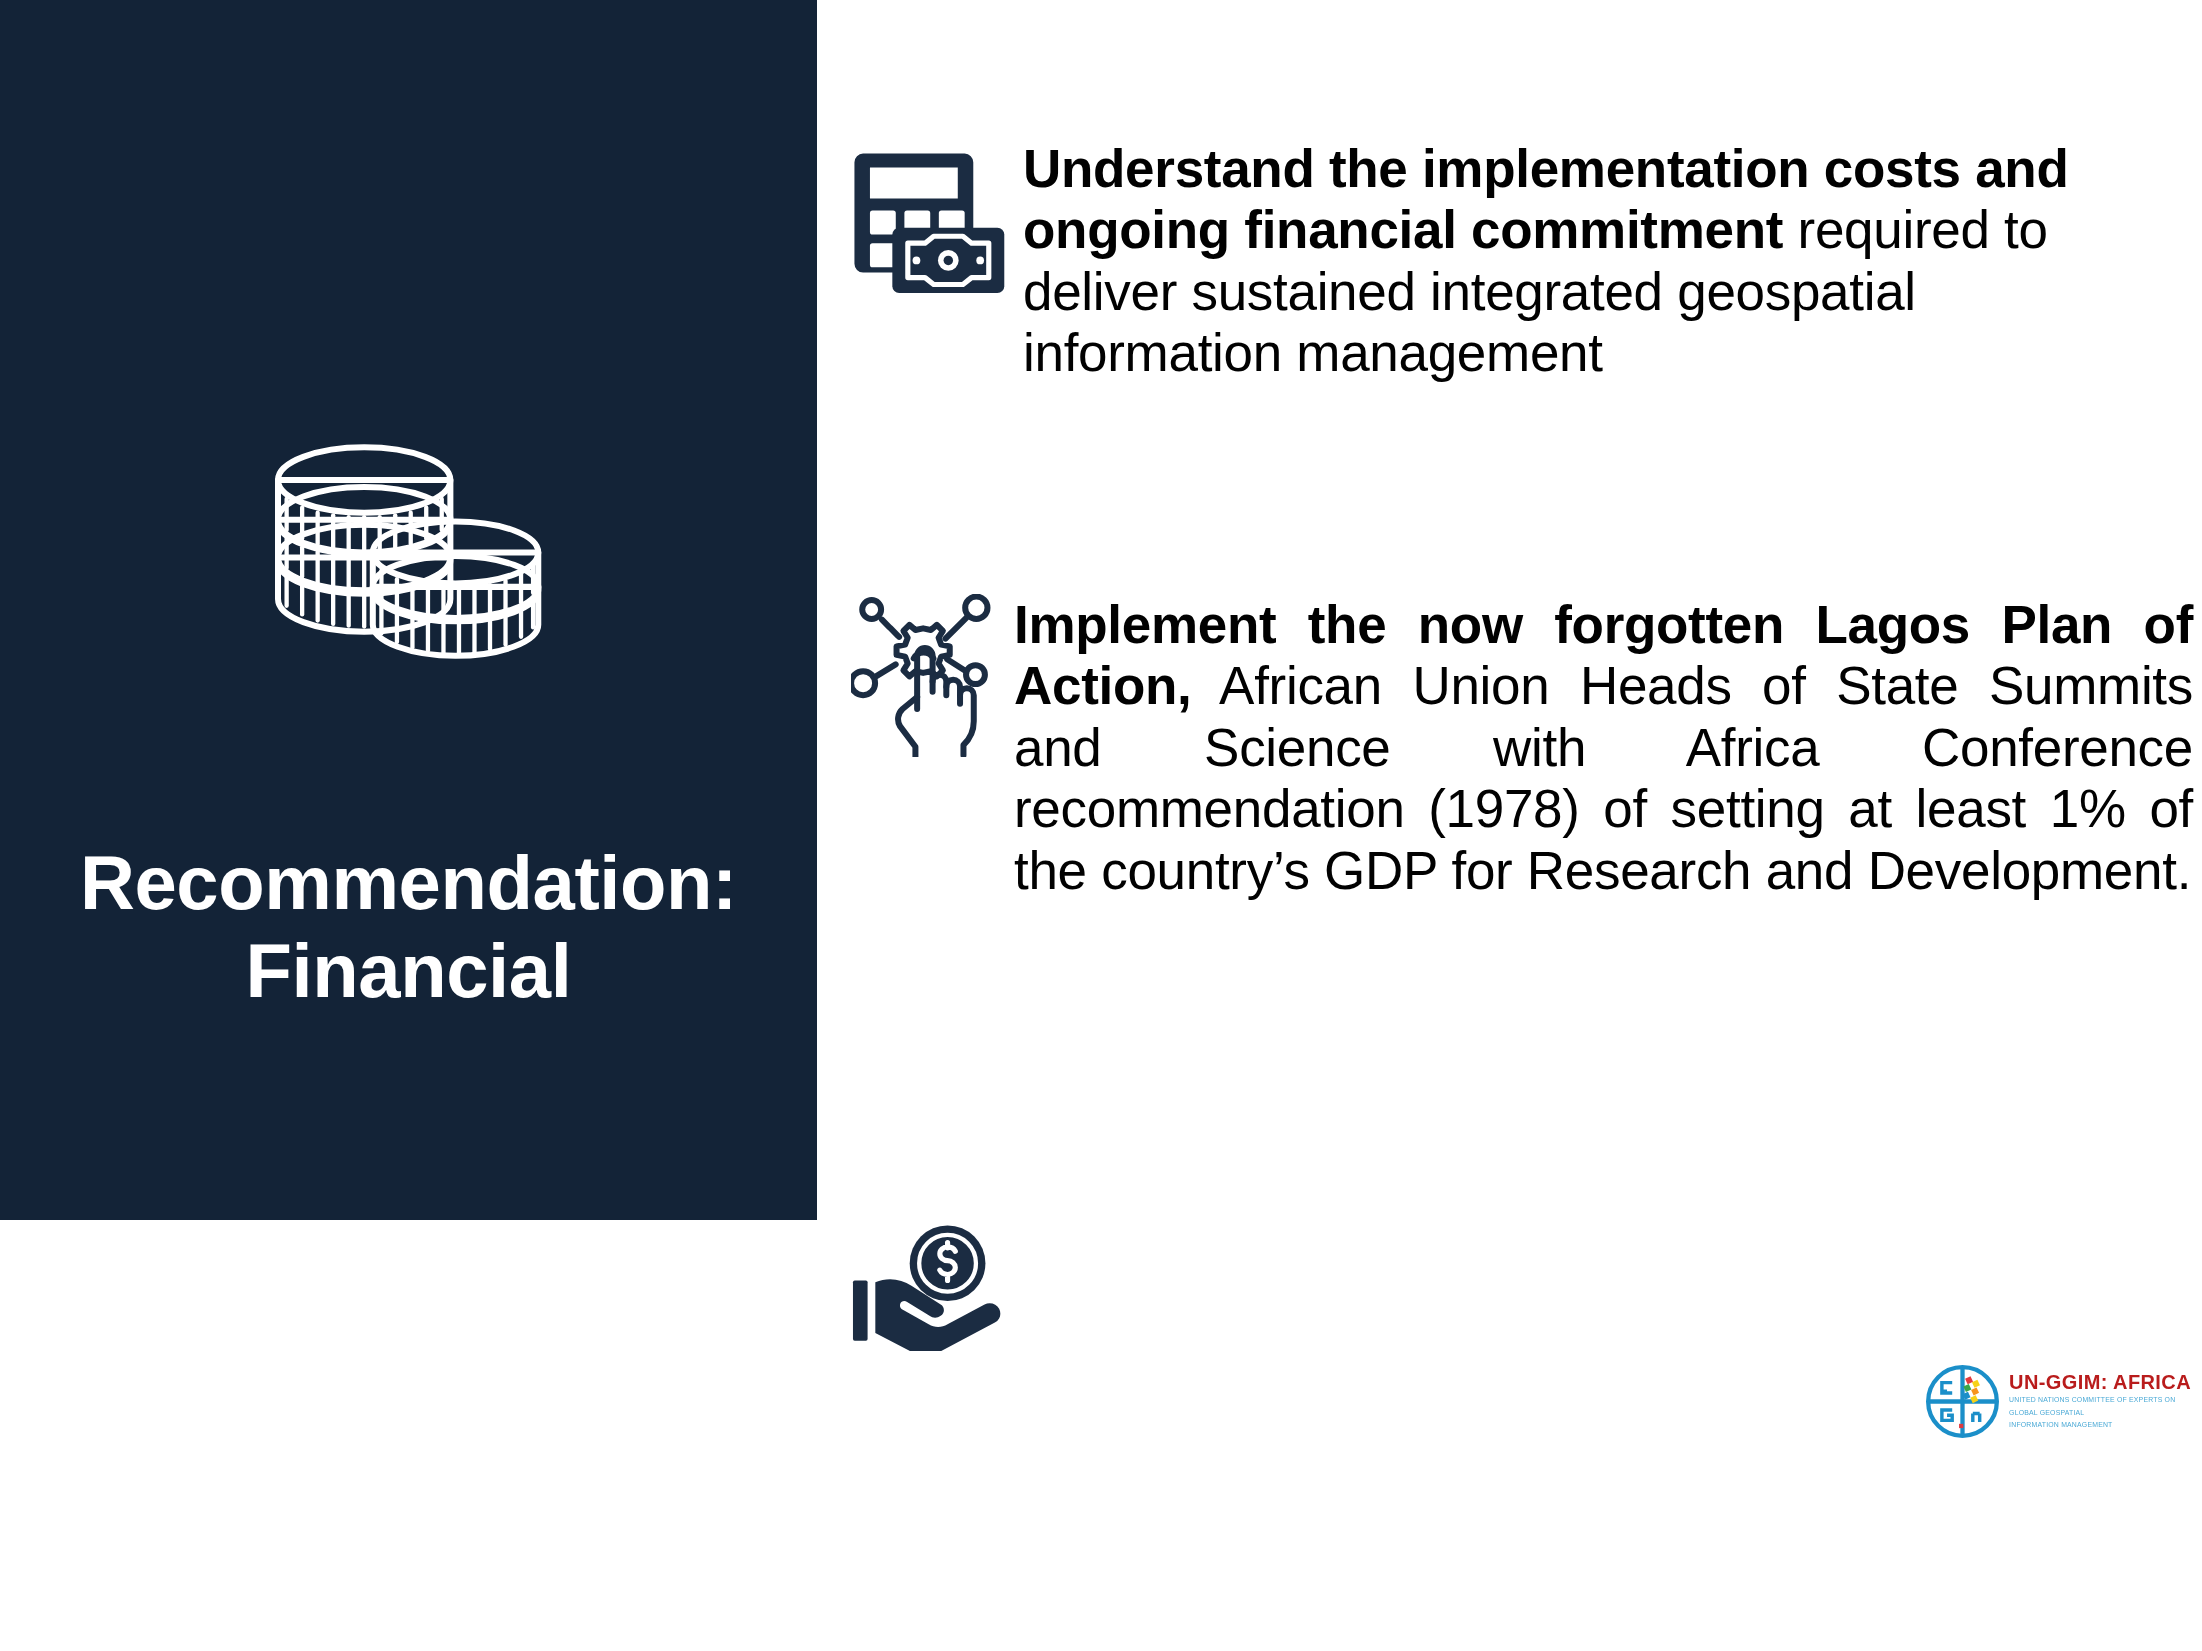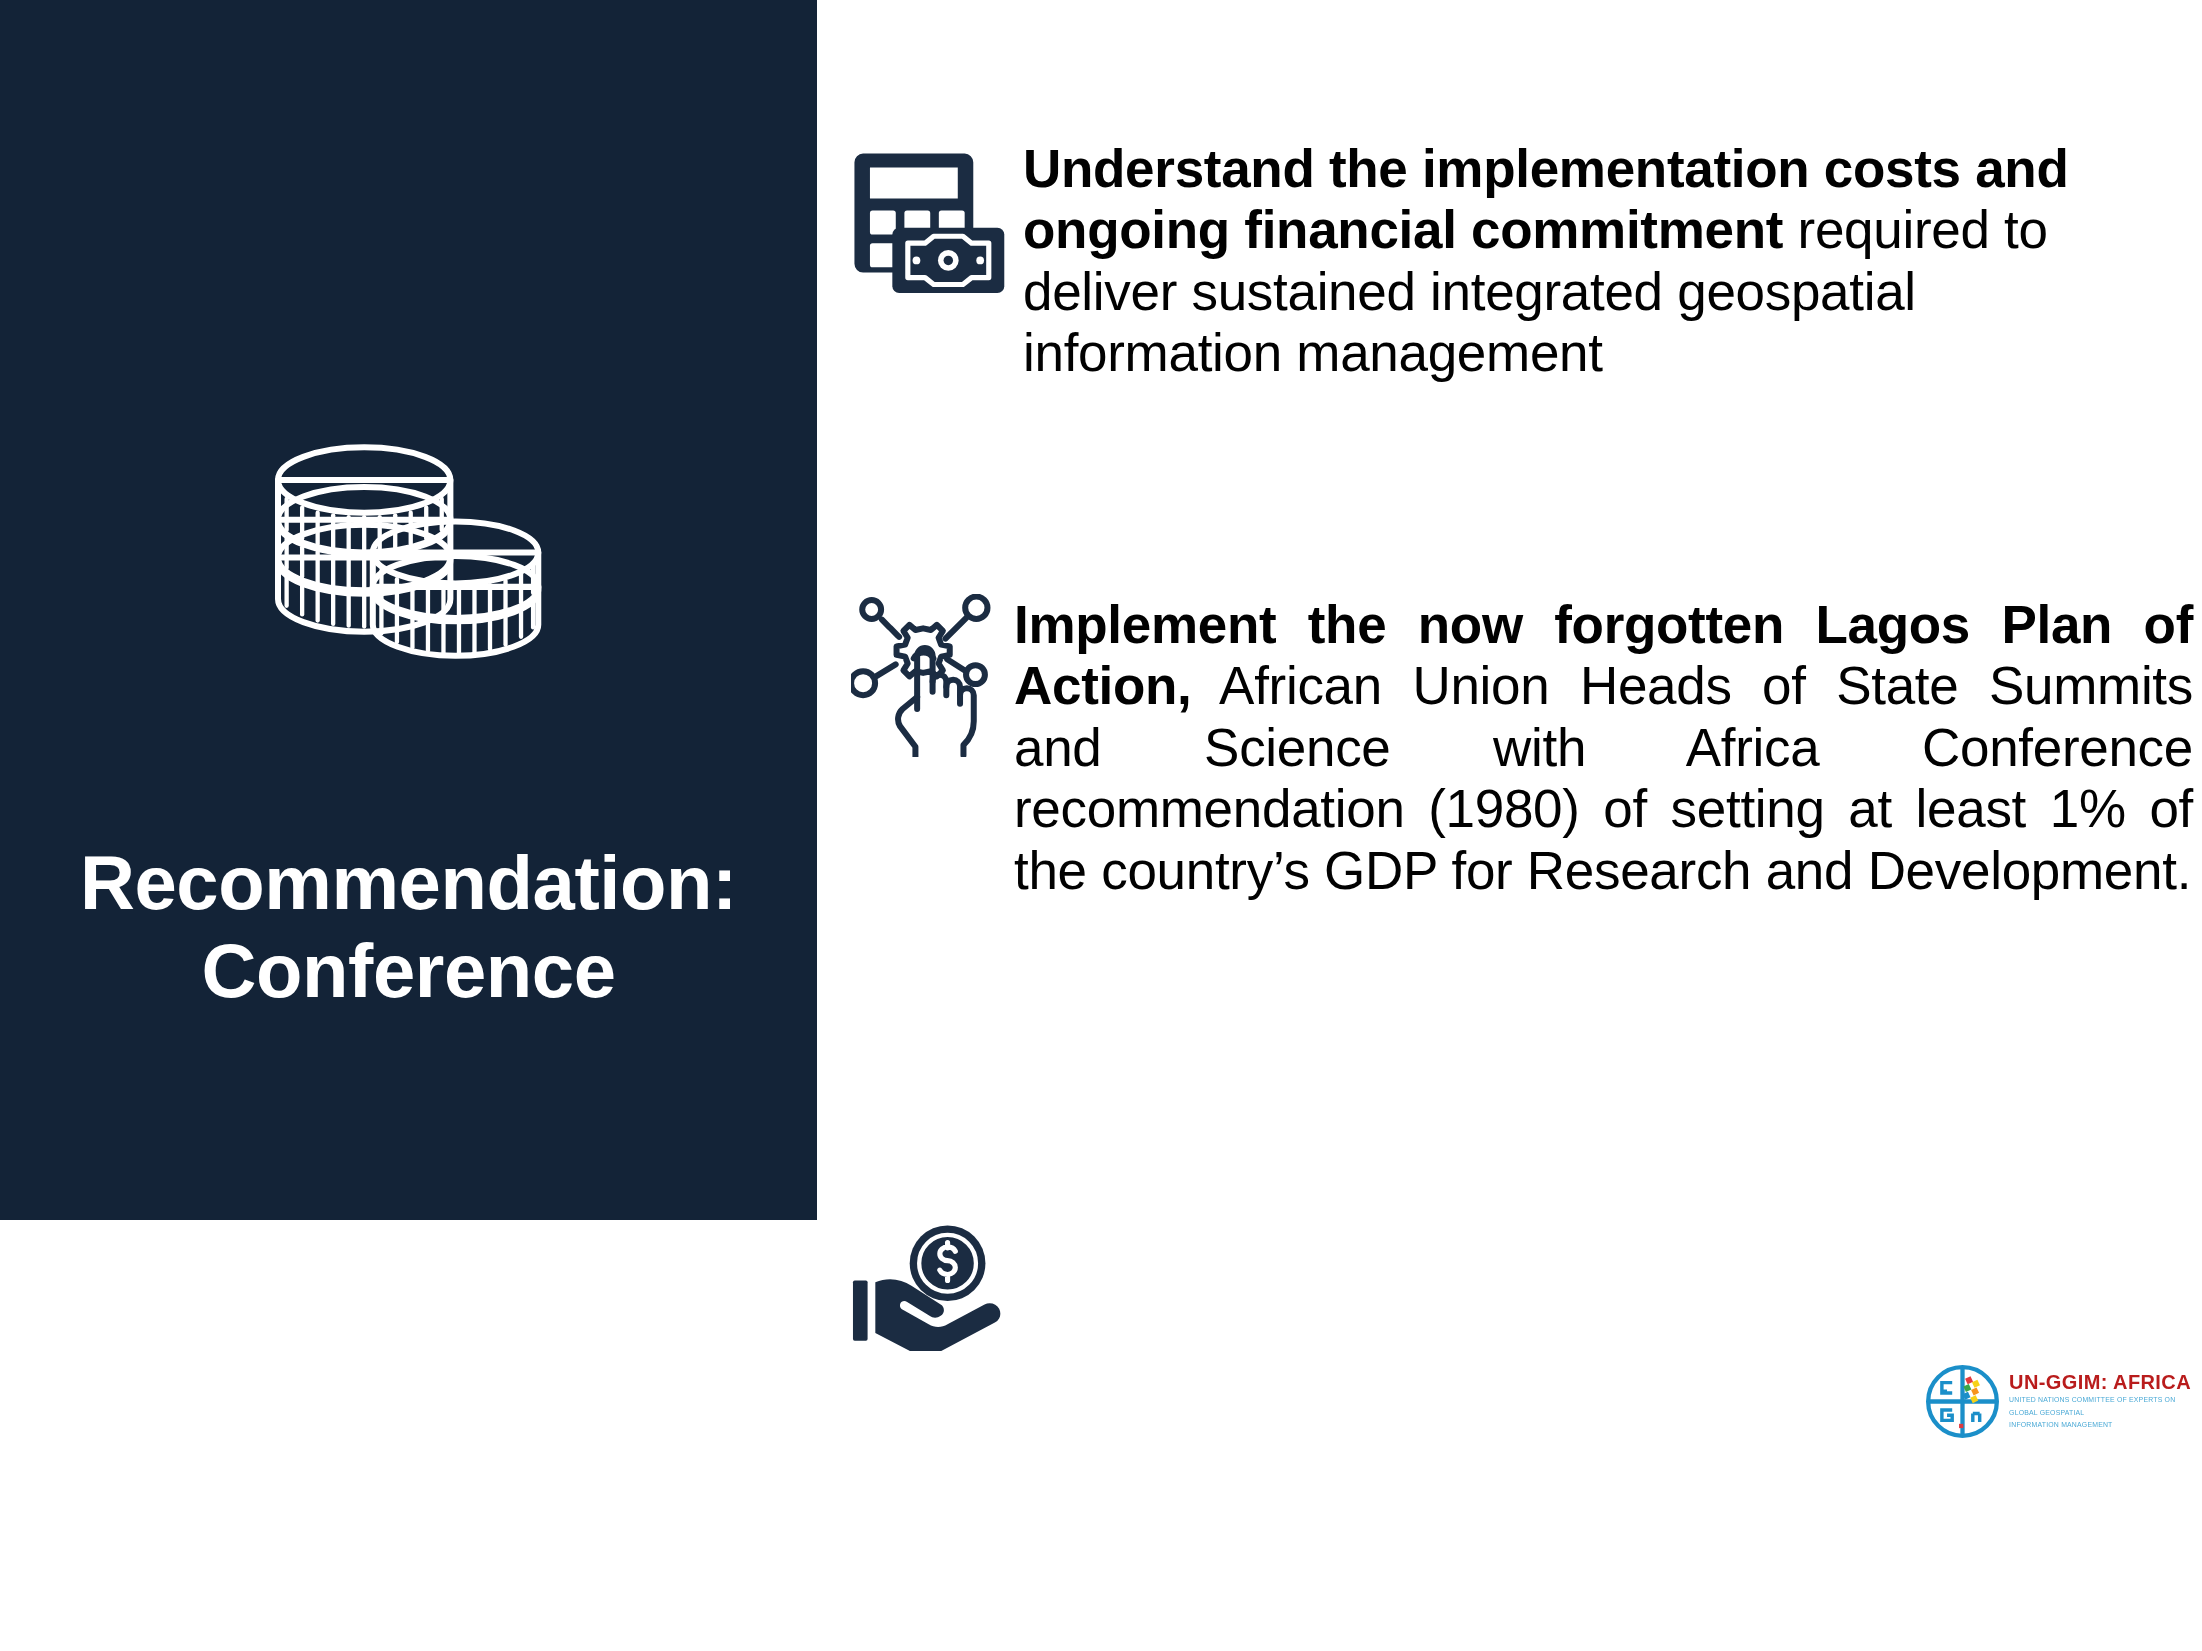--- a/index.html
+++ b/index.html
@@ -219,21 +219,21 @@
               <path d="M282 215 L282 249"></path>
             <path d="M300 206 L300 240"></path>
               <path d="M314 196 L314 229"></path>
           </g>
         </g>
       </svg>
     </div>
 
     <div class="panel-title">
       <span>Recommendation:</span><br>
-      <span>Conference</span>
+      <span>Financial</span>
     </div>
 
   </div>
 
   <div class="right-panel">
 
     <div class="bullet" id="bullet-1">
       <div class="bullet-icon">
         <svg viewBox="0 0 180 180" width="155" height="155" aria-hidden="true">
           <g fill="#1b2c42">
@@ -292,21 +292,21 @@
 
             <path d="M77 72 v62 M77 72 a9 9 0 0 1 18 0 v42"></path>
             <path d="M95 102 a8 8 0 0 1 16 0 v16"></path>
             <path d="M111 108 a8 8 0 0 1 16 0 v20"></path>
             <path d="M127 118 a8 8 0 0 1 16 0 v30 a38 38 0 0 1 -12 28 v12"></path>
             <path d="M77 120 l-17 14 a16 16 0 0 0 -3 20 l18 24 v12"></path>
           </g>
         </svg>
       </div>
       <div class="bullet-text">
-        <b>Implement the now forgotten Lagos Plan of Action,</b><span> African Union Heads of State Summits and Science with Africa Conference recommendation (1980) of setting at least 1% of the country’s GDP for Research and Development.</span>
+        <b>Implement the now forgotten Lagos Plan of Action,</b><span> African Union Heads of State Summits and Science with Africa Conference recommendation (1978) of setting at least 1% of the country’s GDP for Research and Development.</span>
       </div>
     </div>
 
     <div class="bullet" id="bullet-3">
       <div class="bullet-icon">
         <svg viewBox="0 0 175 150" width="151" height="129" aria-hidden="true">
 
           <circle cx="112" cy="48" r="44" fill="#1b2c42"></circle>
           <circle cx="112" cy="48" r="33" fill="none" stroke="#ffffff" stroke-width="5"></circle>
           <path d="M121 34 a10 8 0 0 0 -9 -5 a9 8 0 0 0 0 16 a9 8 0 0 1 0 16 a10 8 0 0 1 -9 -5

